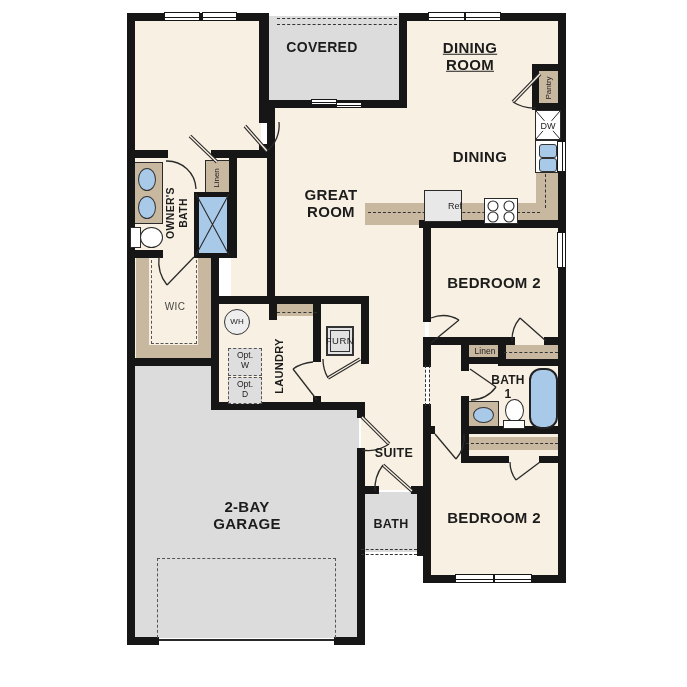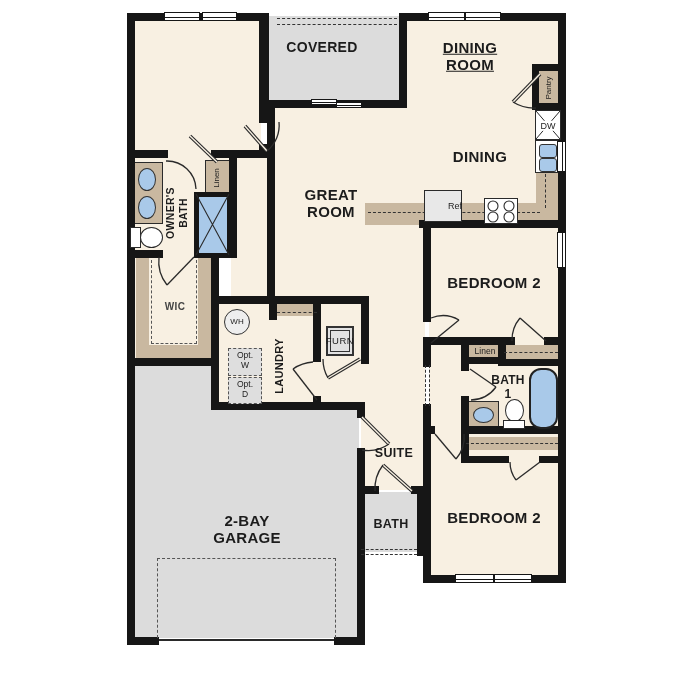--- a/index.html
+++ b/index.html
@@ -226,26 +226,26 @@
 ROOM</div>
   <div class="lbl" style="left:480px;top:157px;font-size:15px;">DINING</div>
   <div class="lbl" style="left:331px;top:203px;font-size:15px;">GREAT
 ROOM</div>
   <div class="lbl" style="left:494px;top:283px;font-size:15px;">BEDROOM 2</div>
   <div class="lbl" style="left:508px;top:388px;font-size:12px;">BATH
 1</div>
   <div class="lbl" style="left:394px;top:453px;font-size:12.5px;">SUITE</div>
   <div class="lbl" style="left:391px;top:524px;font-size:12.5px;">BATH</div>
   <div class="lbl" style="left:494px;top:518px;font-size:15px;">BEDROOM 2</div>
-  <div class="lbl" style="left:247px;top:515px;font-size:15px;margin-top:14px;">2-BAY
+  <div class="lbl" style="left:247px;top:515px;font-size:15px;">2-BAY
 GARAGE</div>
   <div class="vlbl" style="left:177px;top:213px;font-size:10.5px;">OWNER'S
 BATH</div>
   <div class="vlbl" style="left:280px;top:366px;font-size:11px;">LAUNDRY</div>
-  <div class="lbl" style="left:175px;top:307px;font-size:10px;font-weight:700;color:#444;">WIC</div>
+  <div class="lbl" style="left:175px;top:307px;font-size:10px;font-weight:400;color:#444;">WIC</div>
   <div class="vlbl sm" style="left:549px;top:88px;font-size:8px;">Pantry</div>
   <div class="vlbl sm" style="left:217px;top:178px;font-size:8px;">Linen</div>
   <div class="lbl sm" style="left:485px;top:352px;font-size:8.5px;">Linen</div>
   <div class="lbl sm" style="left:548px;top:126px;font-size:9px;background:#fff;padding:0 1px;">DW</div>
   <div class="lbl sm" style="left:443px;top:206px;font-size:9px;margin-left:12px;">Ref</div>
   <div class="lbl sm" style="left:237px;top:322px;font-size:8px;">WH</div>
   <div class="lbl sm" style="left:245px;top:361px;font-size:8.5px;">Opt.
 W</div>
   <div class="lbl sm" style="left:245px;top:390px;font-size:8.5px;">Opt.
 D</div>

